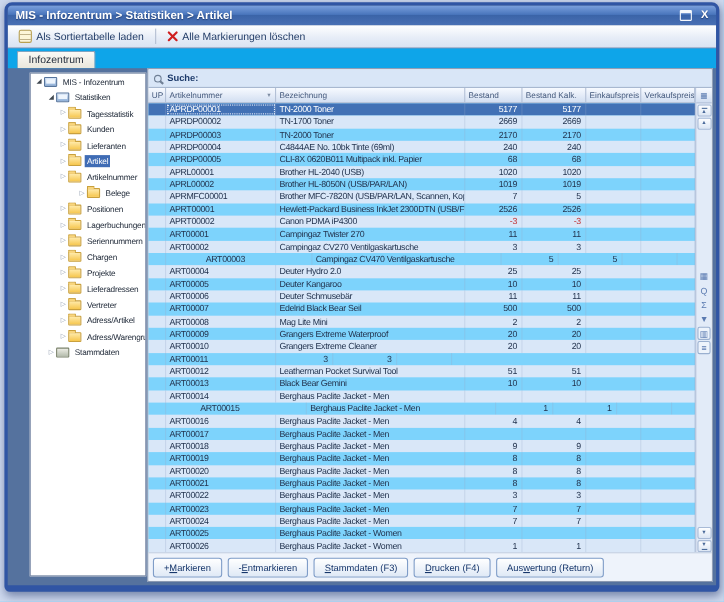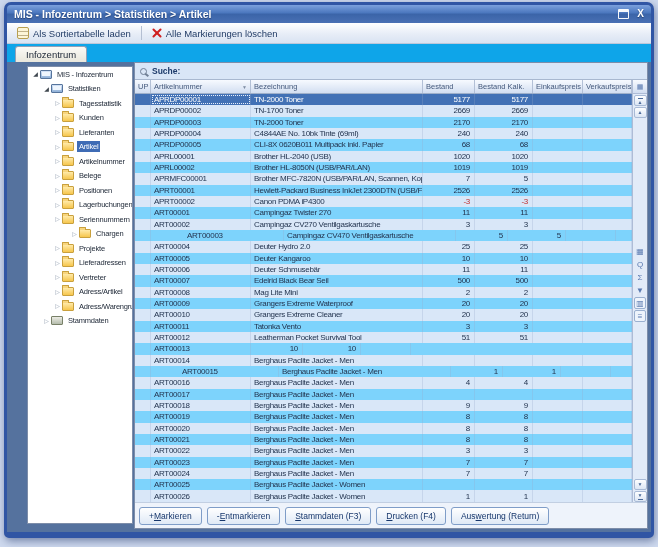--- a/index.html
+++ b/index.html
@@ -176,41 +176,41 @@
         <div class="tree-item sel" style="padding-left: 25px;">
           <span class="exp collapsed">▷</span>
           <span class="ticon folder"></span>
           <span class="tlabel">Artikel</span>
         </div>
         <div class="tree-item" style="padding-left: 25px;">
           <span class="exp collapsed">▷</span>
           <span class="ticon folder"></span>
           <span class="tlabel">Artikelnummer</span>
         </div>
-        <div class="tree-item" style="padding-left: 25px;">
+        <div class="tree-item" style="padding-left: 42px;">
           <span class="exp collapsed">▷</span>
           <span class="ticon folder"></span>
           <span class="tlabel">Belege</span>
         </div>
         <div class="tree-item" style="padding-left: 25px;">
           <span class="exp collapsed">▷</span>
           <span class="ticon folder"></span>
           <span class="tlabel">Positionen</span>
         </div>
         <div class="tree-item" style="padding-left: 25px;">
           <span class="exp collapsed">▷</span>
           <span class="ticon folder"></span>
           <span class="tlabel">Lagerbuchungen</span>
         </div>
         <div class="tree-item" style="padding-left: 25px;">
           <span class="exp collapsed">▷</span>
           <span class="ticon folder"></span>
           <span class="tlabel">Seriennummern</span>
         </div>
-        <div class="tree-item" style="padding-left: 25px; margin-left: 17px;">
+        <div class="tree-item" style="padding-left: 25px;">
           <span class="exp collapsed">▷</span>
           <span class="ticon folder"></span>
           <span class="tlabel">Chargen</span>
         </div>
         <div class="tree-item" style="padding-left: 25px;">
           <span class="exp collapsed">▷</span>
           <span class="ticon folder"></span>
           <span class="tlabel">Projekte</span>
         </div>
         <div class="tree-item" style="padding-left: 25px;">
@@ -450,38 +450,38 @@
                 <div class="cell" style="width: 100px;">ART00010</div>
                 <div class="cell" style="width: 172px;">Grangers Extreme Cleaner</div>
                 <div class="cell num" style="width: 52px;">20</div>
                 <div class="cell num" style="width: 58px;">20</div>
                 <div class="cell num" style="width: 50px;"></div>
                 <div class="cell num grow" style="width: 50px;"></div>
               </div>
               <div class="grid-row">
                 <div class="cell" style="width: 16px;"></div>
                 <div class="cell" style="width: 100px;">ART00011</div>
-                <div class="cell" style="width: 172px;">Tatonka Vento</div>
                 <div class="cell num" style="width: 52px;">3</div>
                 <div class="cell num" style="width: 58px;">3</div>
                 <div class="cell num" style="width: 50px;"></div>
                 <div class="cell num grow" style="width: 50px;"></div>
               </div>
               <div class="grid-row even">
                 <div class="cell" style="width: 16px;"></div>
                 <div class="cell" style="width: 100px;">ART00012</div>
                 <div class="cell" style="width: 172px;">Leatherman Pocket Survival Tool</div>
                 <div class="cell num" style="width: 52px;">51</div>
                 <div class="cell num" style="width: 58px;">51</div>
                 <div class="cell num" style="width: 50px;"></div>
                 <div class="cell num grow" style="width: 50px;"></div>
               </div>
               <div class="grid-row">
                 <div class="cell" style="width: 16px;"></div>
                 <div class="cell" style="width: 100px;">ART00013</div>
+                <div class="cell" style="width: 172px;">Black Bear Gemini</div>
                 <div class="cell num" style="width: 52px;">10</div>
                 <div class="cell num" style="width: 58px;">10</div>
                 <div class="cell num" style="width: 50px;"></div>
                 <div class="cell num grow" style="width: 50px;"></div>
               </div>
               <div class="grid-row even">
                 <div class="cell" style="width: 16px;"></div>
                 <div class="cell" style="width: 100px;">ART00014</div>
                 <div class="cell" style="width: 172px;">Berghaus Paclite Jacket - Men</div>
                 <div class="cell num" style="width: 52px;"></div>

